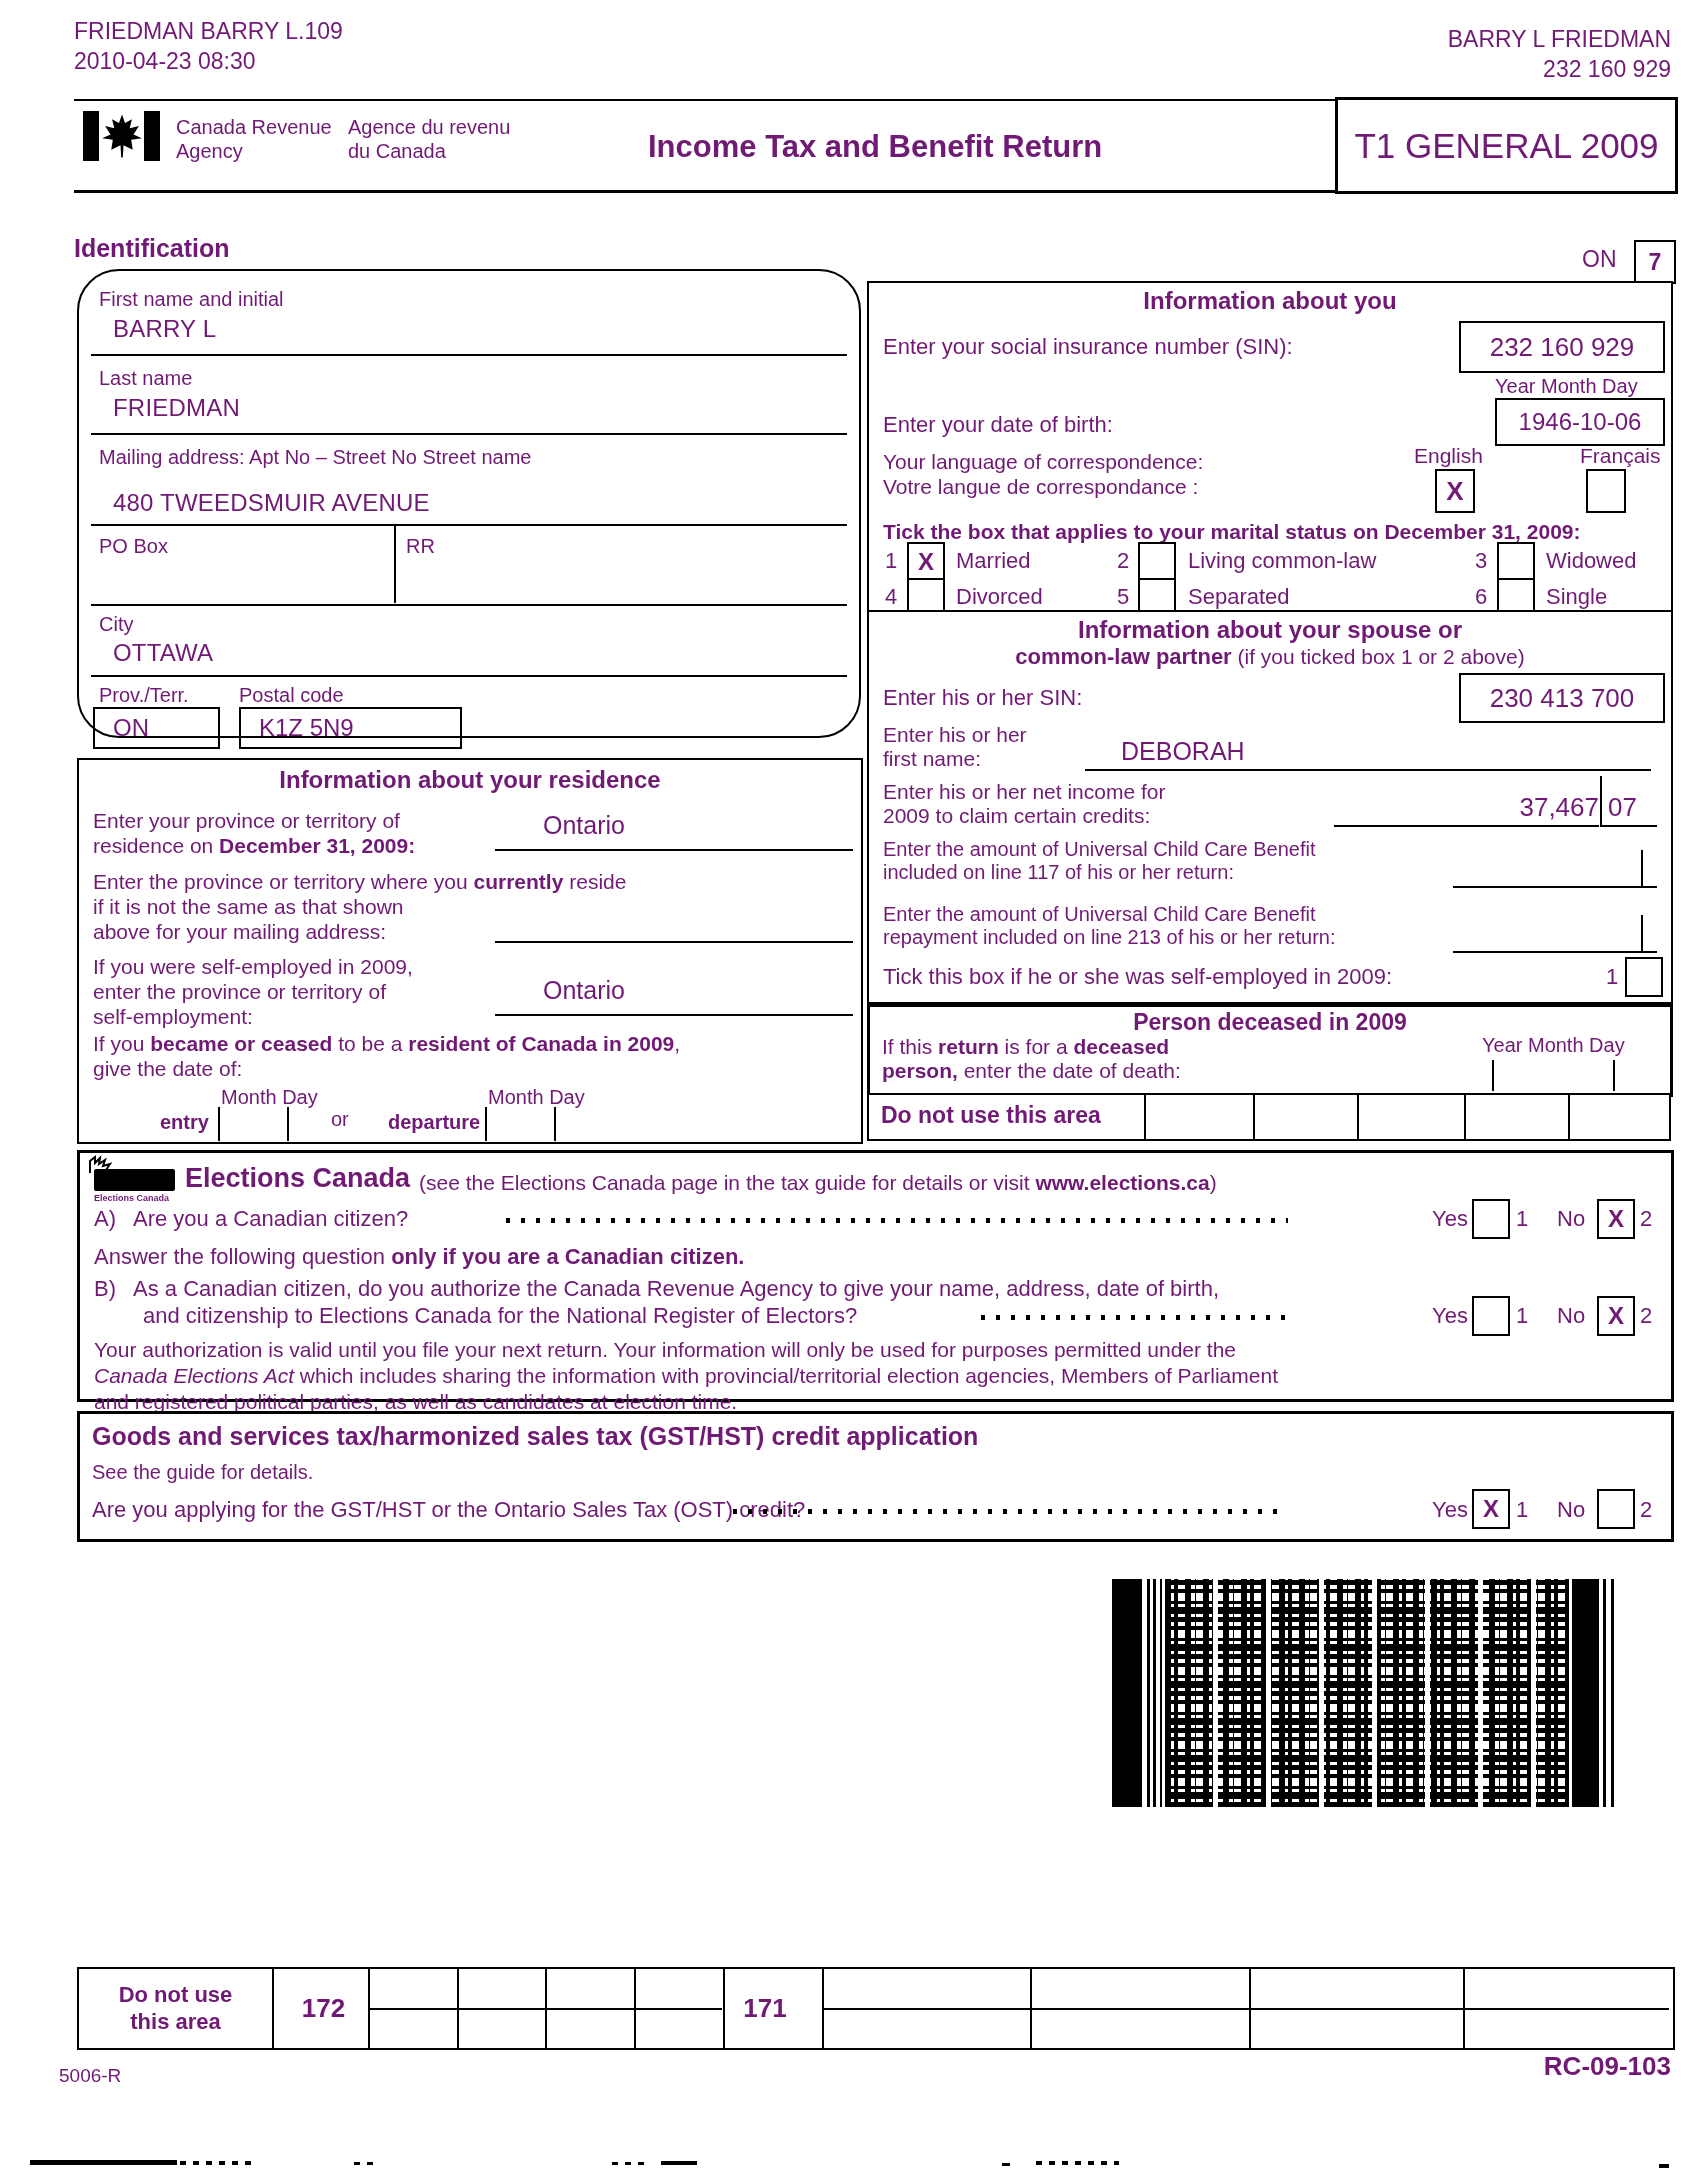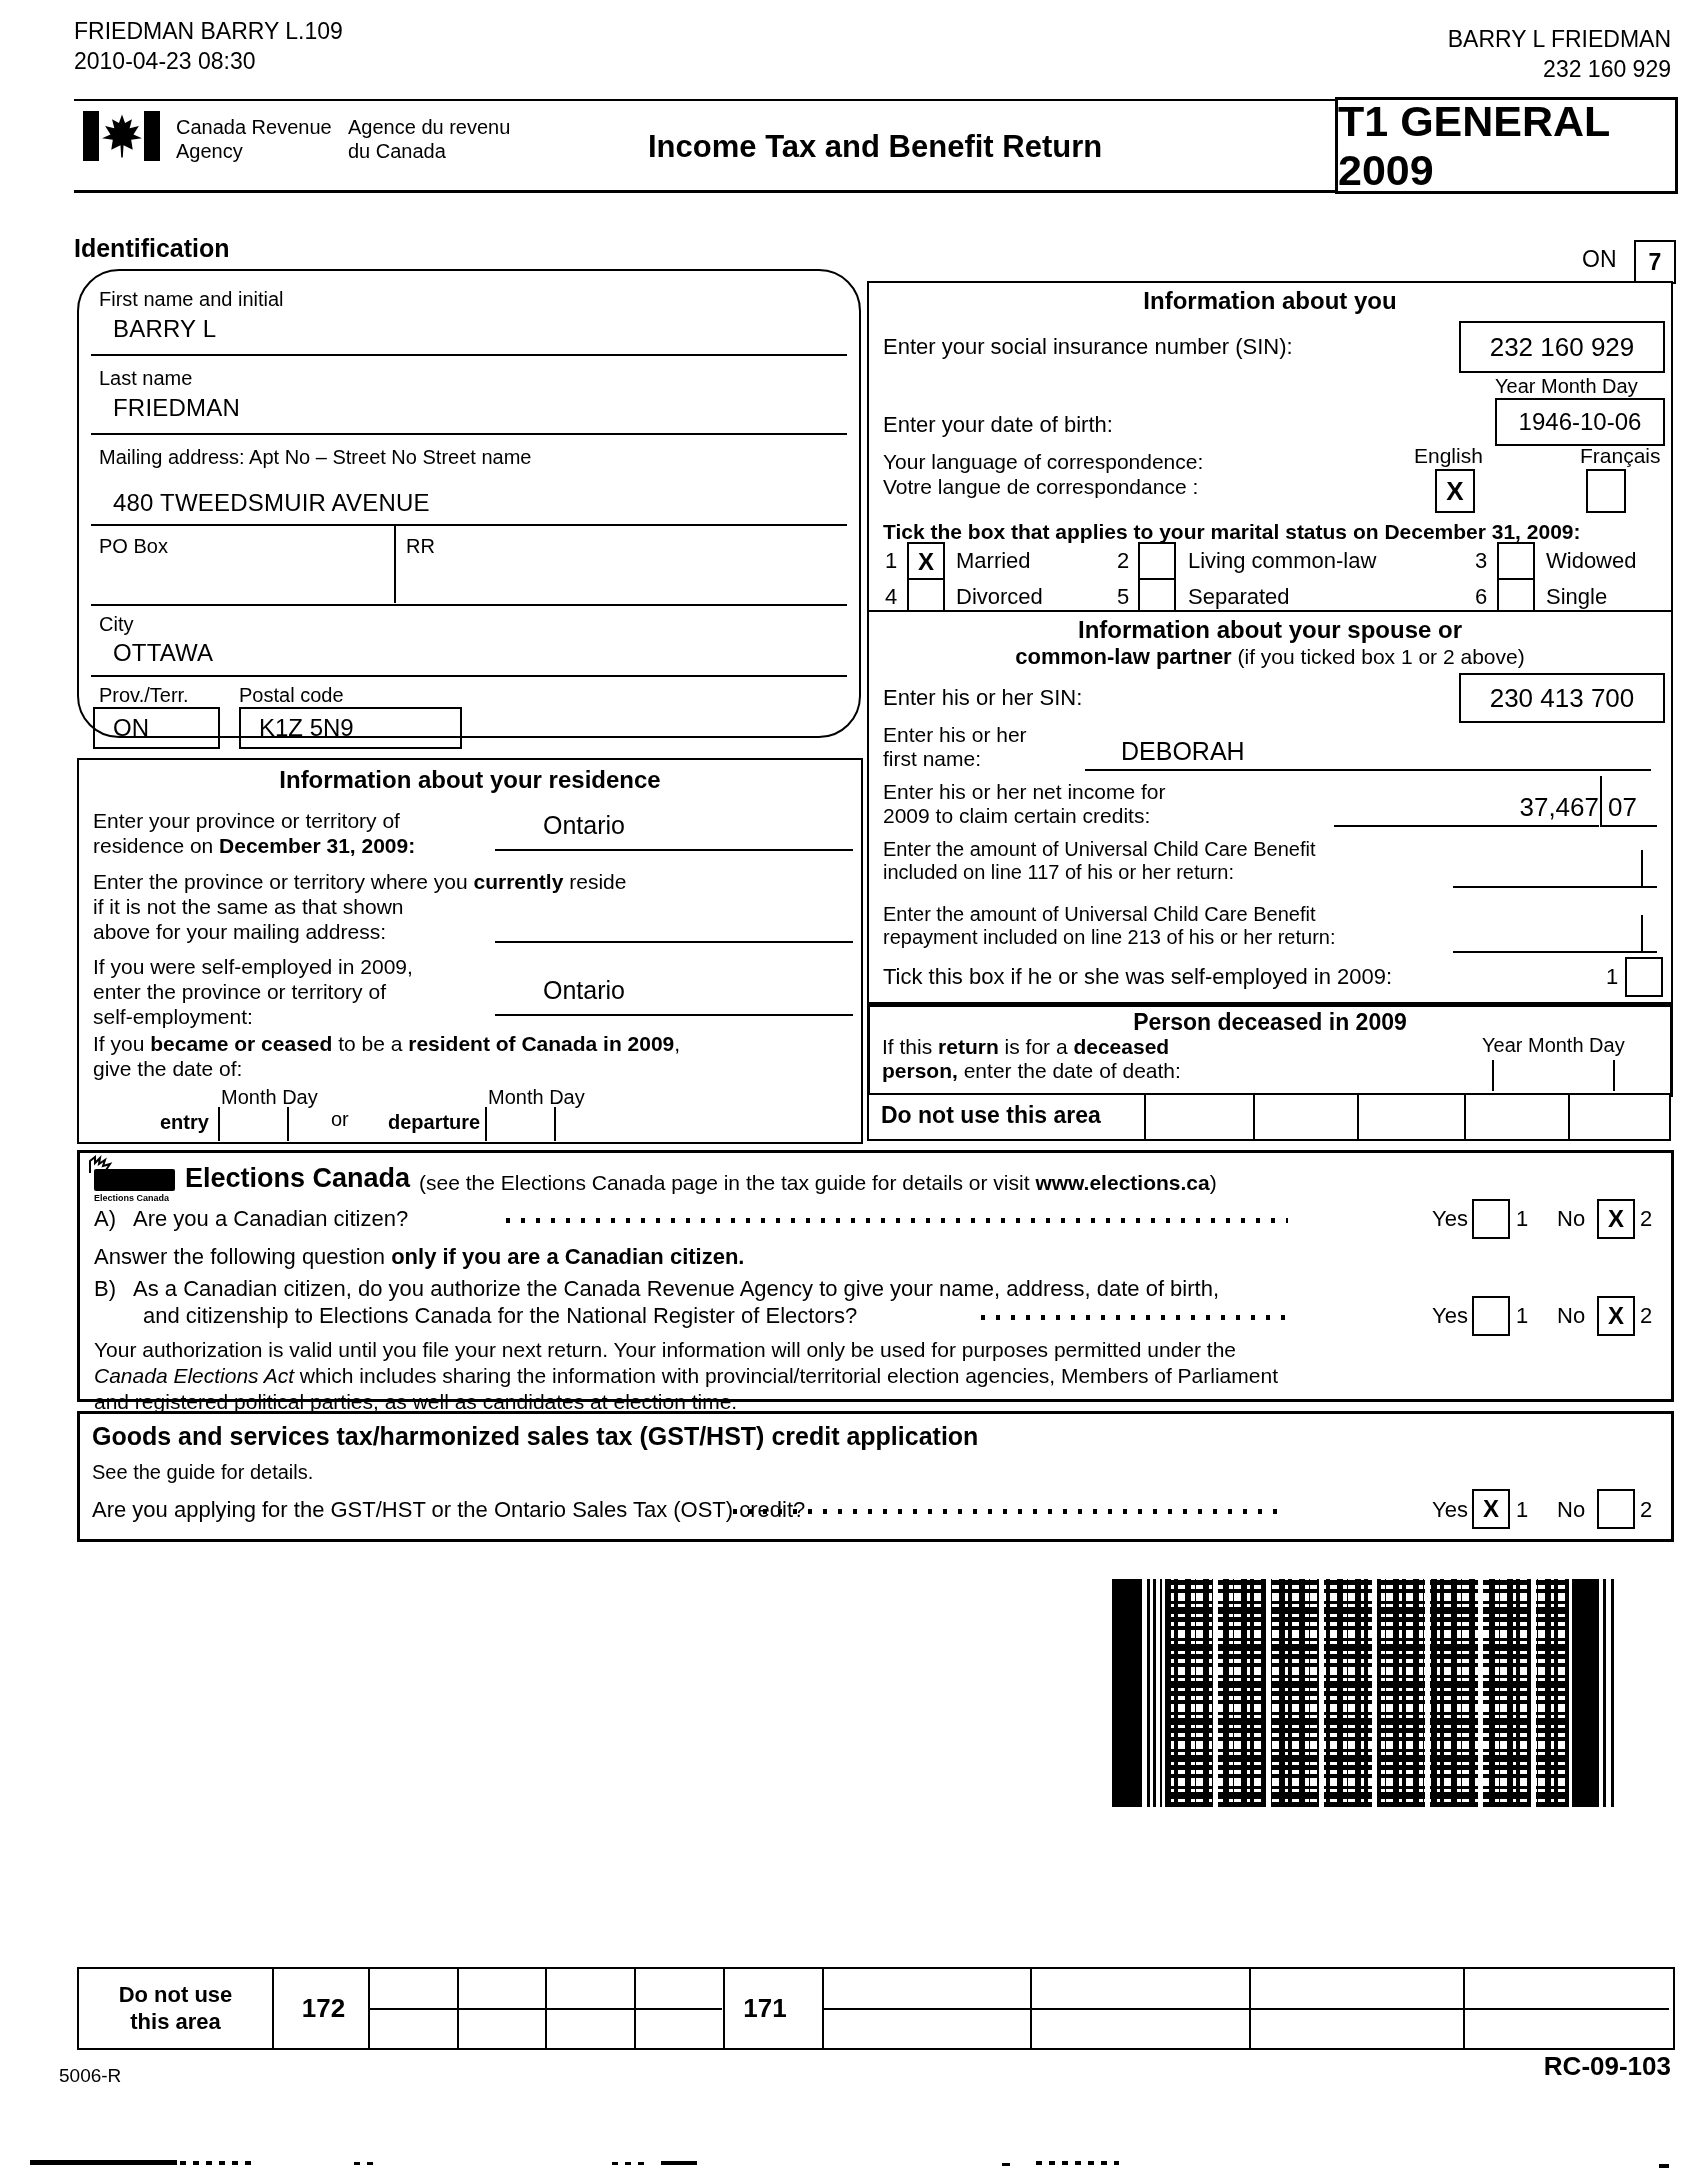--- a/index.html
+++ b/index.html
@@ -1,16 +1,16 @@
 <!DOCTYPE html>
 <html><head>
 <meta charset="utf-8">
 <style>
   html,body{margin:0;padding:0;background:#888;}
-  .page{position:relative;width:1683px;height:2178px;background:#fff;color:#000000;
+  .page{position:relative;width:1683px;height:2178px;background:#fff;color:#701a75;
         font-family:"Liberation Sans","DejaVu Sans",sans-serif;overflow:hidden;}
   .abs{position:absolute;}
   .b{font-weight:700;}
   .i{font-style:italic;}
   .sec{position:absolute;border:2px solid #000;background:#fff;}
   .sec3{position:absolute;border:3px solid #000;background:#fff;}
   .uline{position:absolute;border-bottom:2px solid #000;}
   .vline{position:absolute;border-left:2px solid #000;}
   .hline{position:absolute;border-top:2px solid #000;}
   .cb{position:absolute;width:36px;height:40px;border:2px solid #000;display:flex;
@@ -60,21 +60,21 @@
   </div>
   <div class="abs lbl20" style="left:176px;top:115px;">
     <div>Canada Revenue</div>
     <div>Agency</div>
   </div>
   <div class="abs lbl20" style="left:348px;top:115px;">
     <div>Agence du revenu</div>
     <div>du Canada</div>
   </div>
   <div class="abs b" style="left:648px;top:129px;font-size:31px;">Income Tax and Benefit Return</div>
-  <div class="abs" style="left:1335px;top:97px;width:337px;height:91px;border:3px solid #000;display:flex;align-items:center;justify-content:center;font-size:43px;font-weight:700;background:#fff;">T1 GENERAL 2009</div>
+  <div class="abs" style="left:1335px;top:97px;width:337px;height:91px;border:3px solid #000;display:flex;align-items:center;justify-content:center;font-size:35px;font-weight:400;background:#fff;">T1 GENERAL 2009</div>
 
   <div class="abs b" style="left:74px;top:234px;font-size:25px;">Identification</div>
   <div class="abs" style="left:1582px;top:246px;font-size:23px;">ON</div>
   <div class="abs" style="left:1634px;top:240px;width:38px;height:40px;border:2px solid #000;display:flex;align-items:center;justify-content:center;font-size:23px;font-weight:700;">7</div>
 
   <div class="sec" style="left:77px;top:269px;width:780px;height:465px;border-radius:42px;">
     <div class="abs lbl20" style="left:20px;top:16px;">First name and initial</div>
     <div class="abs val" style="left:34px;top:44px;">BARRY L</div>
     <div class="uline" style="left:12px;top:83px;width:756px;"></div>
     <div class="abs lbl20" style="left:20px;top:95px;">Last name</div>

